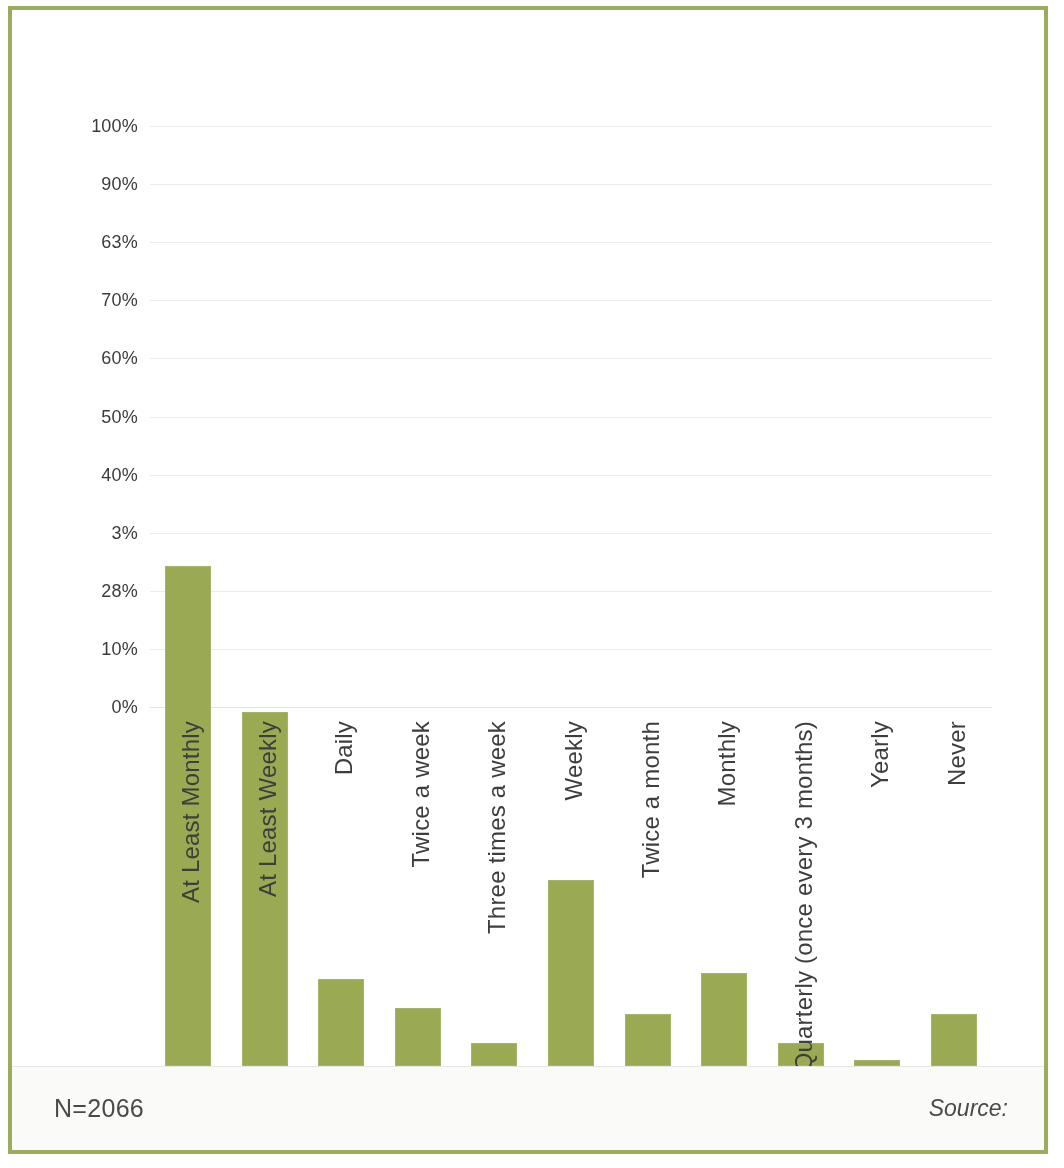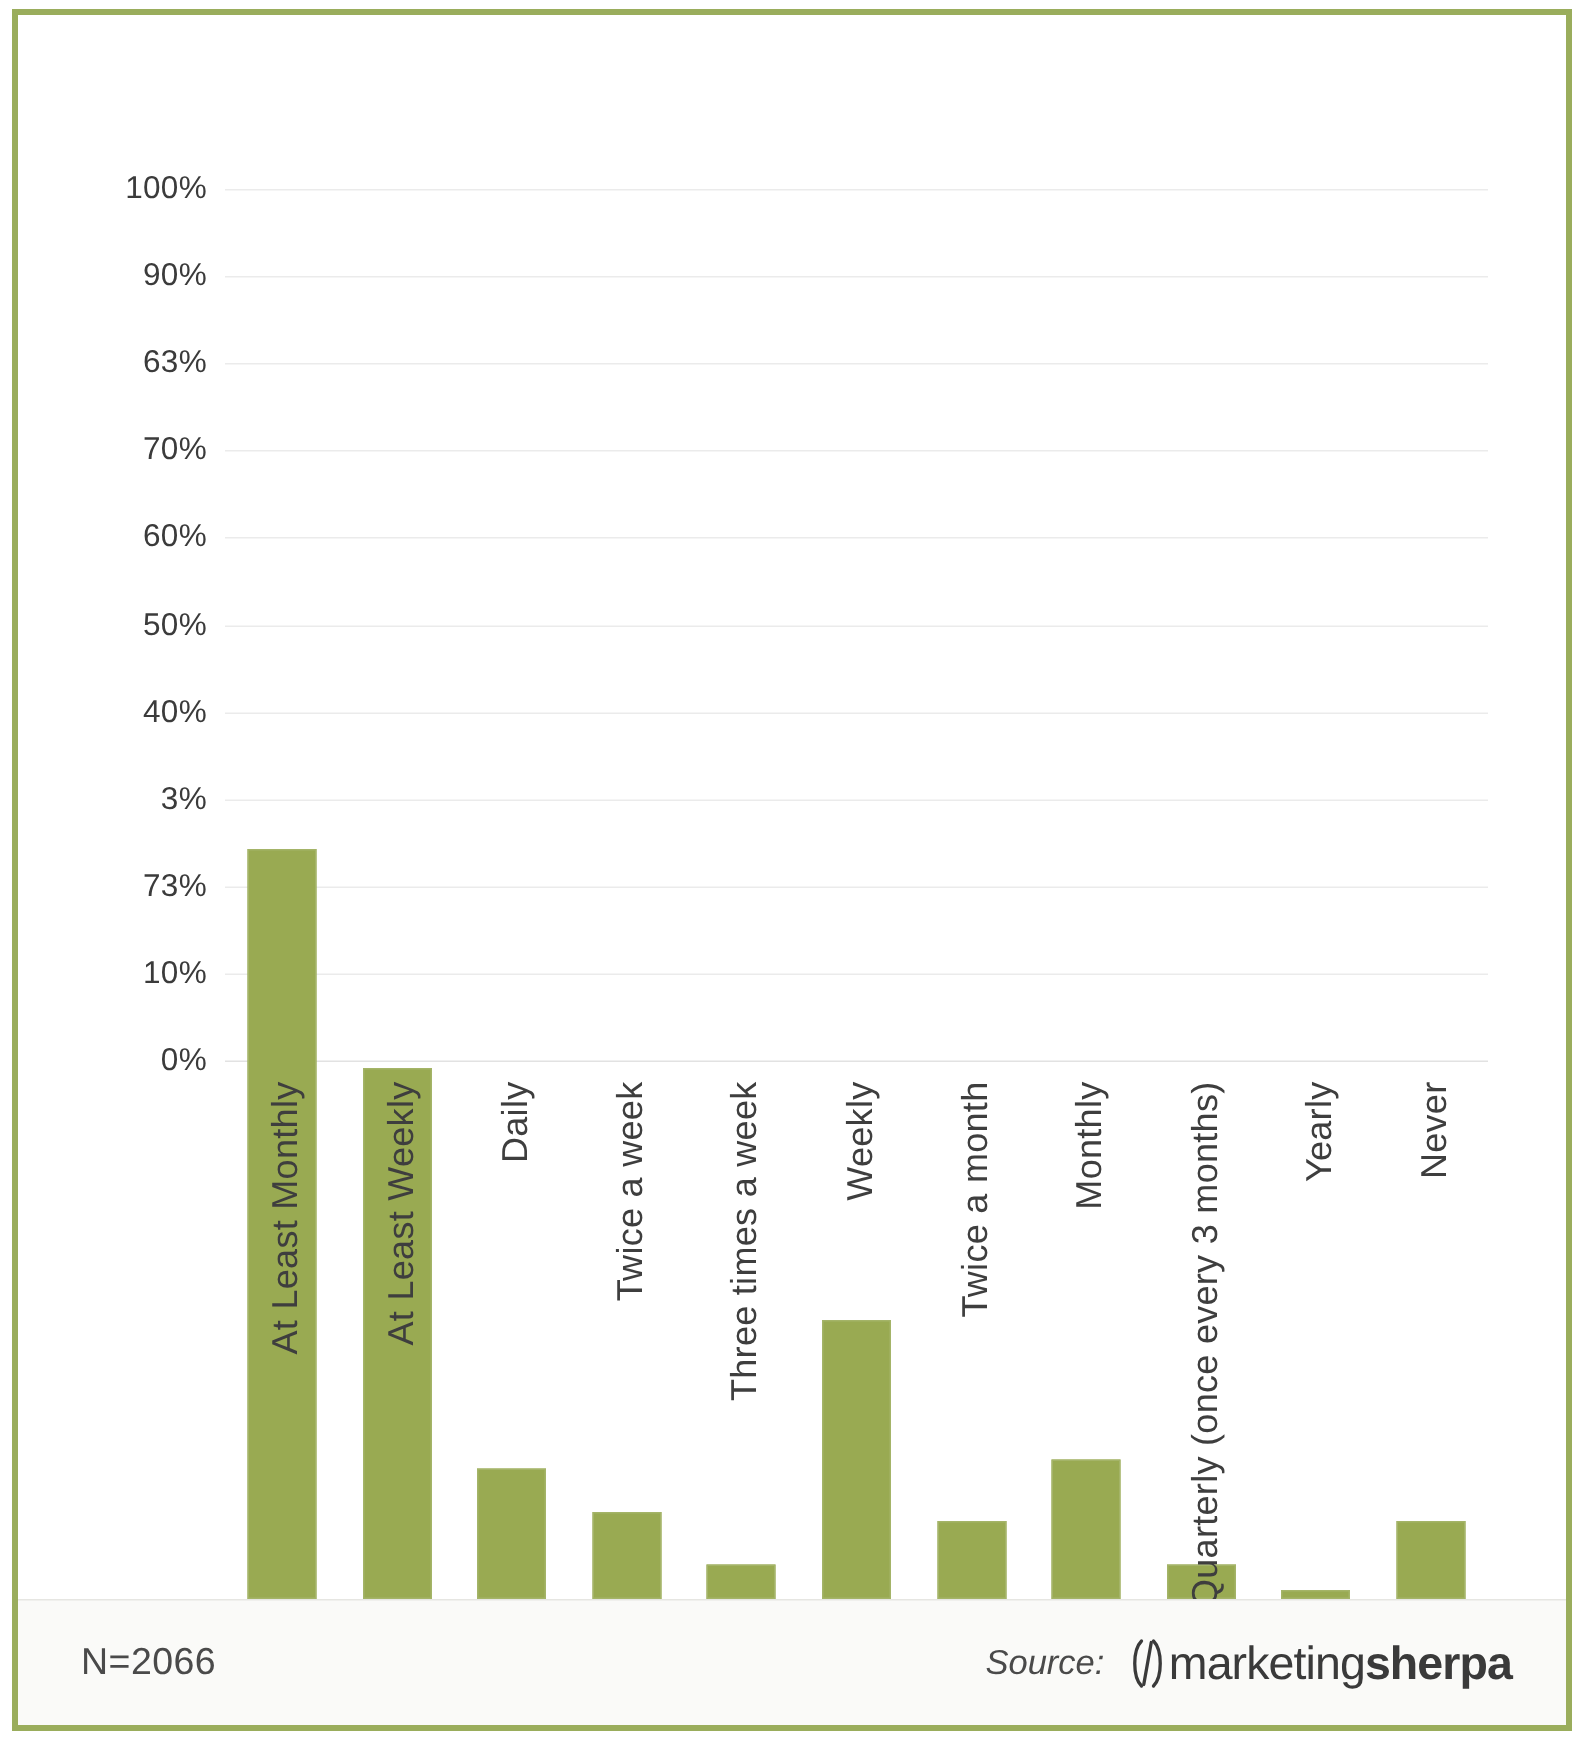--- a/index.html
+++ b/index.html
@@ -31,21 +31,21 @@
     left:34px;
     top:0;
     width:92px;
     height:100%;
   }
   .ytick{
     position:absolute;
     right:0;
     width:92px;
     text-align:right;
-    font-size:21px;
+    font-size:18px;
     color:#3b3b3b;
     letter-spacing:0.2px;
     transform:translateY(-50%);
     white-space:nowrap;
   }
   
   #gridlines{
     position:absolute;
     left:138px;right:52px;
     top:0;height:100%;
@@ -160,21 +160,21 @@
         <div class="gridline" style="top: 348.4px;"></div>
         <div class="gridline" style="top: 290.3px;"></div>
         <div class="gridline" style="top: 232.2px;"></div>
         <div class="gridline" style="top: 174.1px;"></div>
         <div class="gridline" style="top: 116px;"></div>
       </div>
 
     <div id="y-axis">
         <div class="ytick" style="top: 697px;">0%</div>
         <div class="ytick" style="top: 638.9px;">10%</div>
-        <div class="ytick" style="top: 580.8px;">73%</div>
+        <div class="ytick" style="top: 580.8px;">28%</div>
         <div class="ytick" style="top: 522.7px;">3%</div>
         <div class="ytick" style="top: 464.6px;">40%</div>
         <div class="ytick" style="top: 406.5px;">50%</div>
         <div class="ytick" style="top: 348.4px;">60%</div>
         <div class="ytick" style="top: 290.3px;">70%</div>
         <div class="ytick" style="top: 232.2px;">63%</div>
         <div class="ytick" style="top: 174.1px;">90%</div>
         <div class="ytick" style="top: 116px;">100%</div>
       </div>
 
@@ -249,27 +249,16 @@
           <div class="xlabel" style="top: 711px;">Never</div>
         </div>
       </div>
 
   </div>
 
   <div id="footer">
     <div id="sample-size">N=2066</div>
     <div id="source-block">
       <span id="source-label">Source:</span>
-      <span id="logo">
-        <span id="logo-mark">
-          <svg width="26" height="34" viewBox="0 0 26 34" aria-hidden="true">
-            <path d="M9 2 C3 8, 3 26, 9 32" fill="none" stroke="#3a3a3a" stroke-width="2.2" stroke-linecap="round"></path>
-            <path d="M17 2 C23 8, 23 26, 17 32" fill="none" stroke="#3a3a3a" stroke-width="2.2" stroke-linecap="round"></path>
-            <path d="M15.5 3 L10.5 31" fill="none" stroke="#3a3a3a" stroke-width="2.2" stroke-linecap="round"></path>
-          </svg>
-        </span>
-        <span id="logo-marketing">marketing</span>
-        <span id="logo-sherpa">sherpa</span>
-      </span>
     </div>
   </div>
 
 </div>
 
 </body></html>

